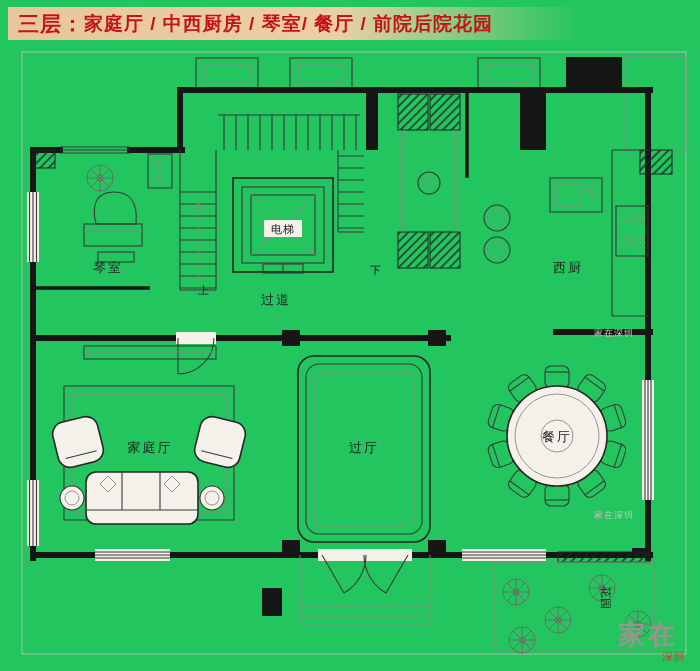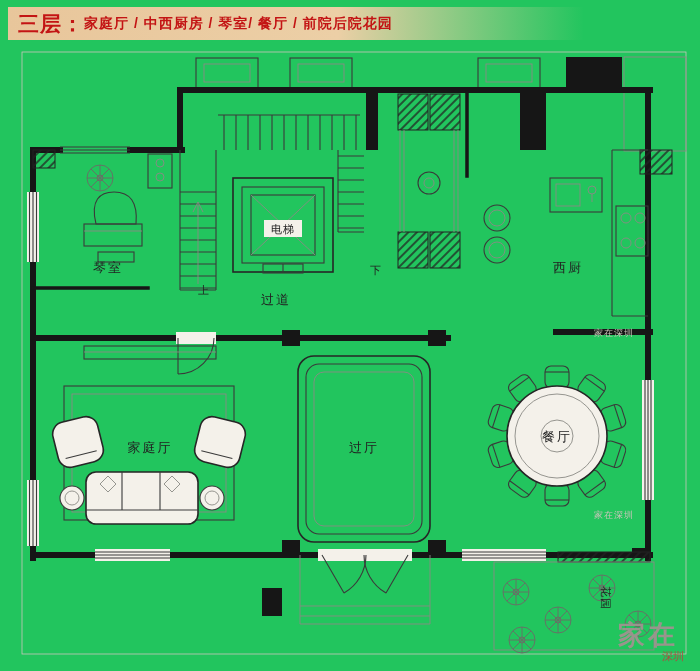--- a/index.html
+++ b/index.html
@@ -5,21 +5,21 @@
   html,body{margin:0;padding:0;}
   body{background:#f4f1ea;font-family:"Liberation Sans",sans-serif;}
   .page{position:relative;width:700px;height:671px;background:#22c55e;overflow:hidden;}
   .banner{
     position:absolute;top:7px;left:8px;width:600px;height:33px;
     background:linear-gradient(90deg,#e8c69b 0%,#eccfa6 55%,rgba(236,207,166,0) 96%);
     display:flex;align-items:center;padding-left:10px;box-sizing:border-box;
   }
   .banner .floor{color:#c31414;font-weight:bold;font-size:21px;letter-spacing:1px;}
   .banner .title{color:#c31414;font-weight:bold;font-size:27px;letter-spacing:7px;margin-right:28px;white-space:nowrap;}
-  .banner .subtitle{color:#c31414;font-weight:bold;font-size:14px;letter-spacing:1px;white-space:nowrap;}
+  .banner .subtitle{color:#c31414;font-weight:bold;font-size:19px;letter-spacing:1px;white-space:nowrap;}
   svg.plan{position:absolute;top:45px;left:0;}
   
   .w5{stroke:#161616;stroke-width:6;fill:none;stroke-linecap:square;}
   .w4{stroke:#161616;stroke-width:3.5;fill:none;stroke-linecap:square;}
   .thin{stroke:#3a3a3a;stroke-width:1.1;fill:none;}
   .thin2{stroke:#262626;stroke-width:1.6;fill:none;}
   .lt{stroke:#8a8a85;stroke-width:0.9;fill:none;}
   .blk{fill:#161616;stroke:none;}
   .bg{fill:#f4f1ea;stroke:none;}
   text.rm{font-family:"Liberation Sans",sans-serif;font-size:13px;fill:#222;text-anchor:middle;letter-spacing:2px;}

